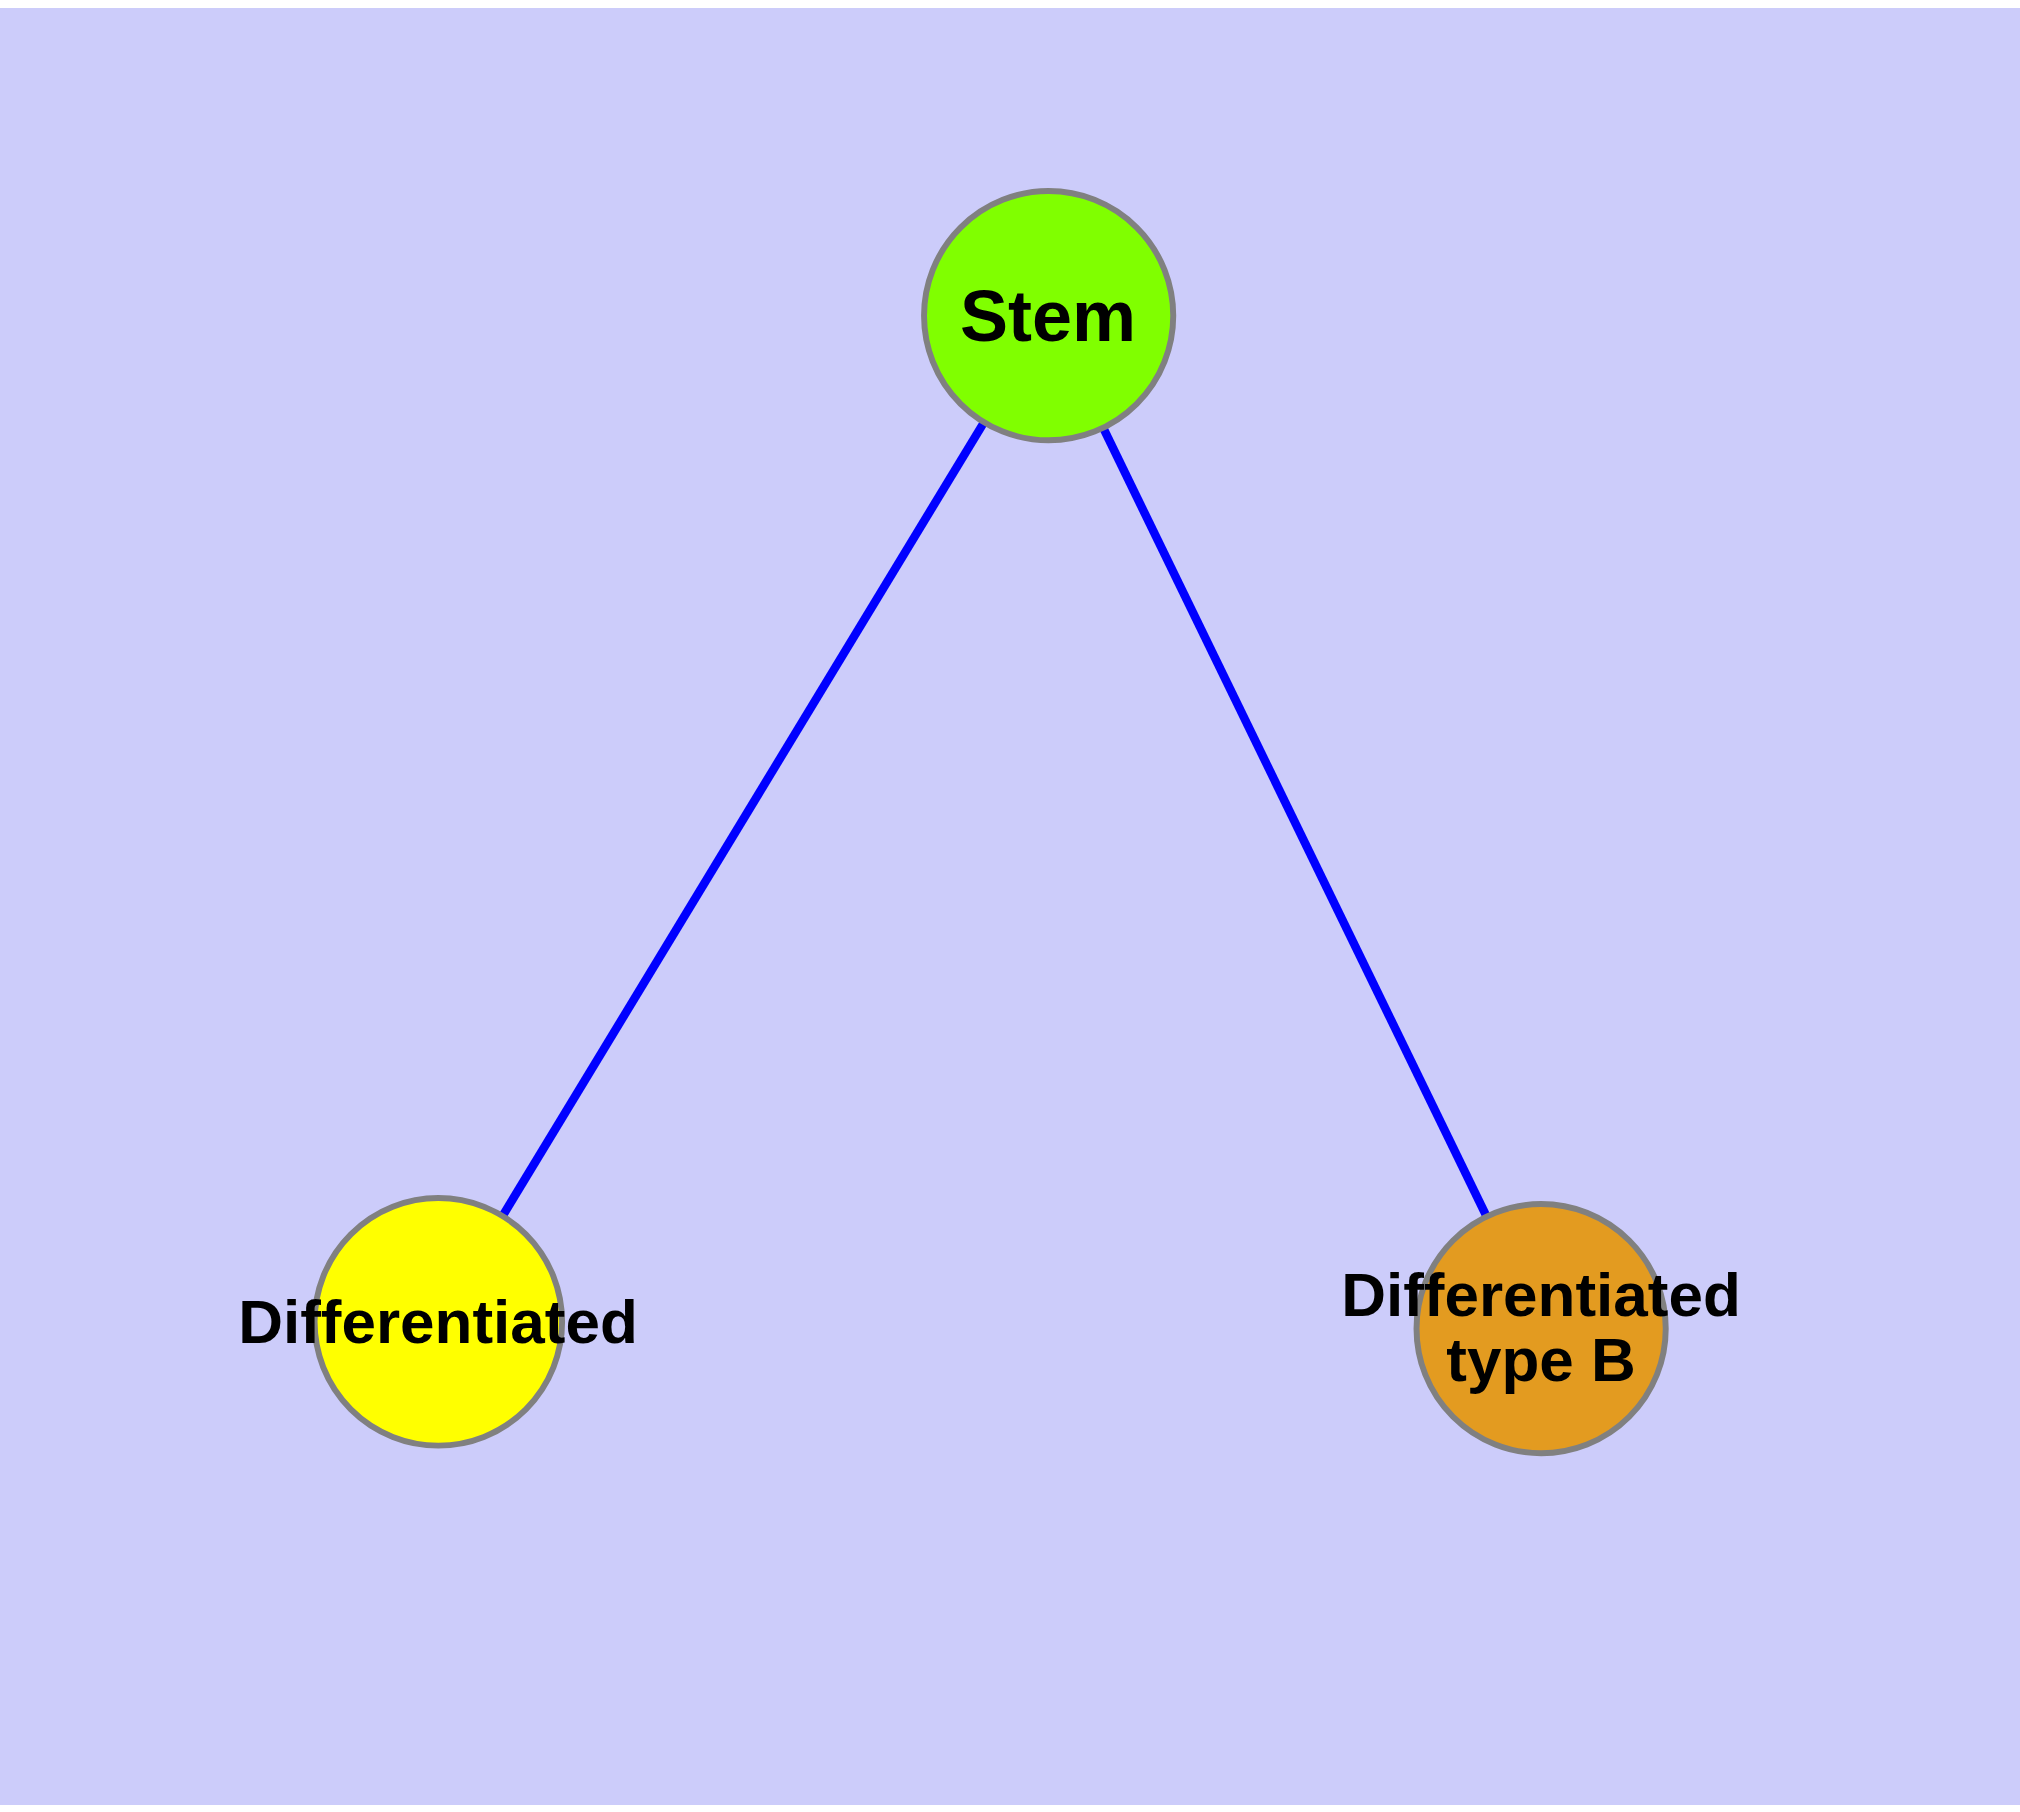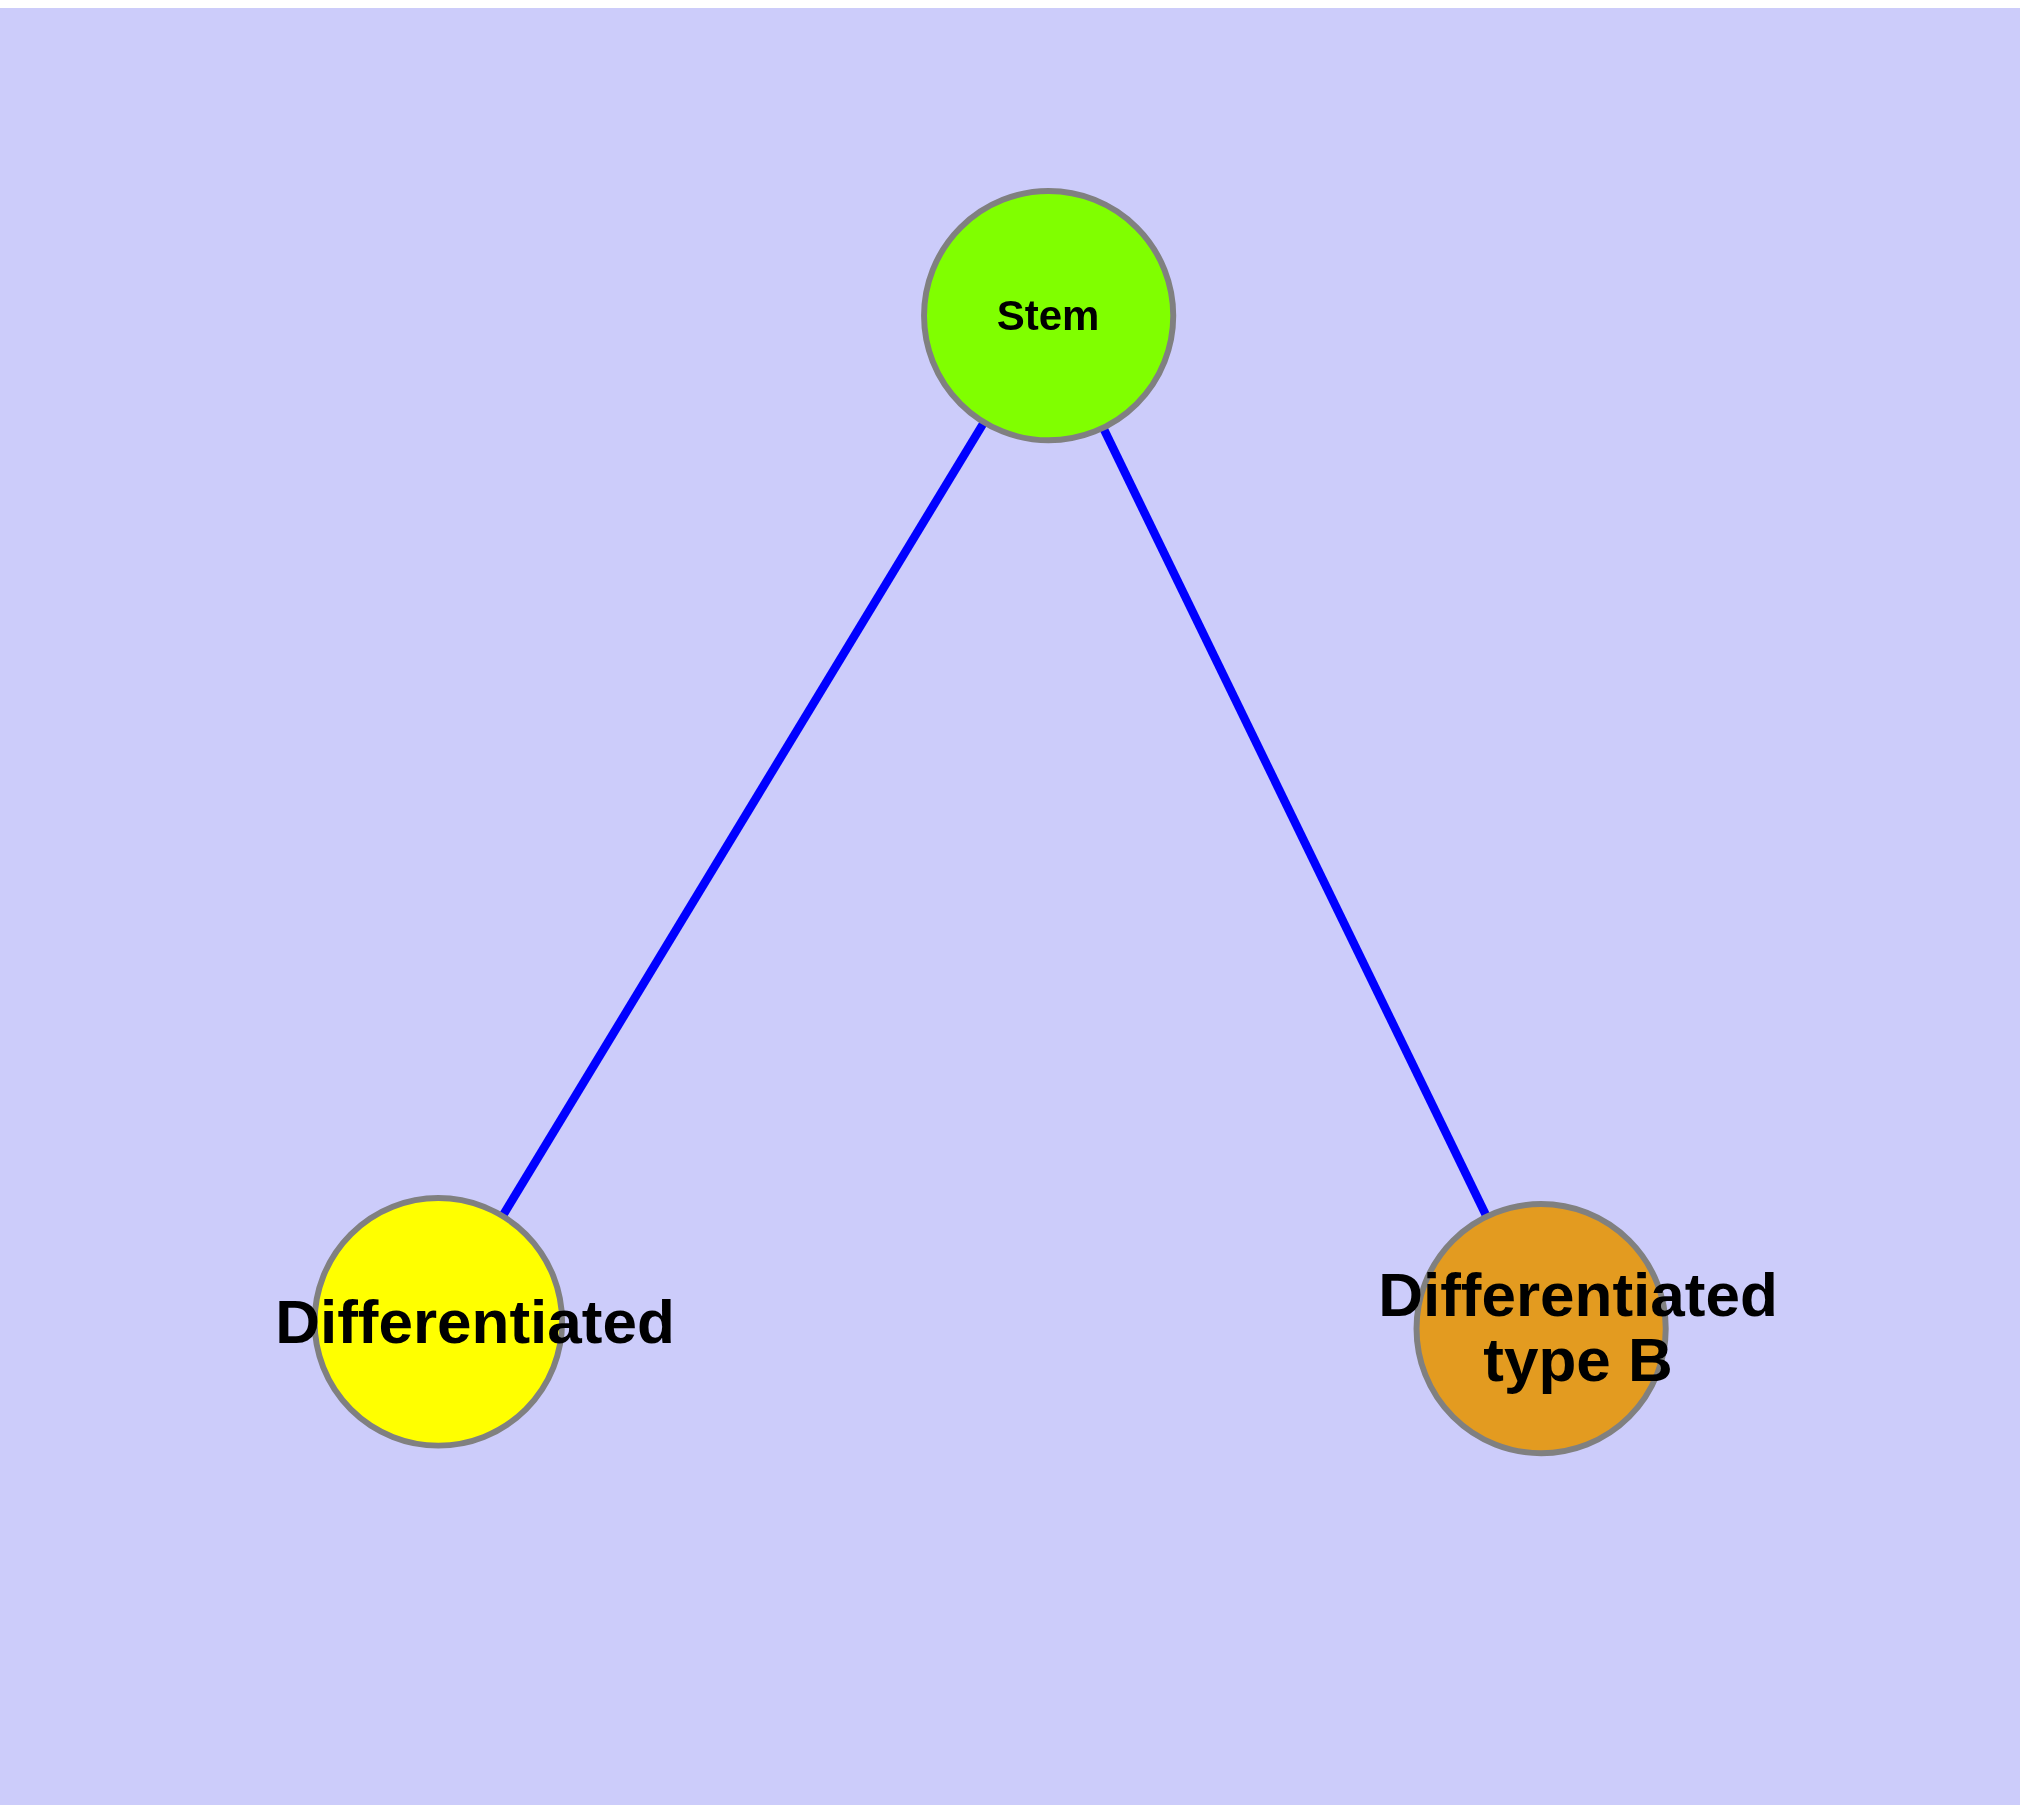--- a/index.html
+++ b/index.html
@@ -52,26 +52,25 @@
     font-family: "Liberation Sans", sans-serif;
     font-weight: bold;
     text-align: center;
     line-height: 1.06;
     white-space: pre;
     transform: translate(-50%, -50%);
     pointer-events: none;
     user-select: none;
   }
   .label-stem {
-    font-size: 42px;
+    font-size: 72px;
     text-align: right;
   }
   .label-leaf {
     font-size: 62px;
-    margin-left: 37px;
   }
 </style>
 </head>
 <body>
 
 <div id="canvas">
   <div id="plot-area">
     <svg id="graph-svg" viewBox="0 0 2384 2120">
       <g id="edges-group">
           <line class="edge-line" x1="1162.8372032402378" y1="485.26561076921917" x2="590.6441758034002" y2="1428.5893935018942" stroke="#0000ff"></line>

